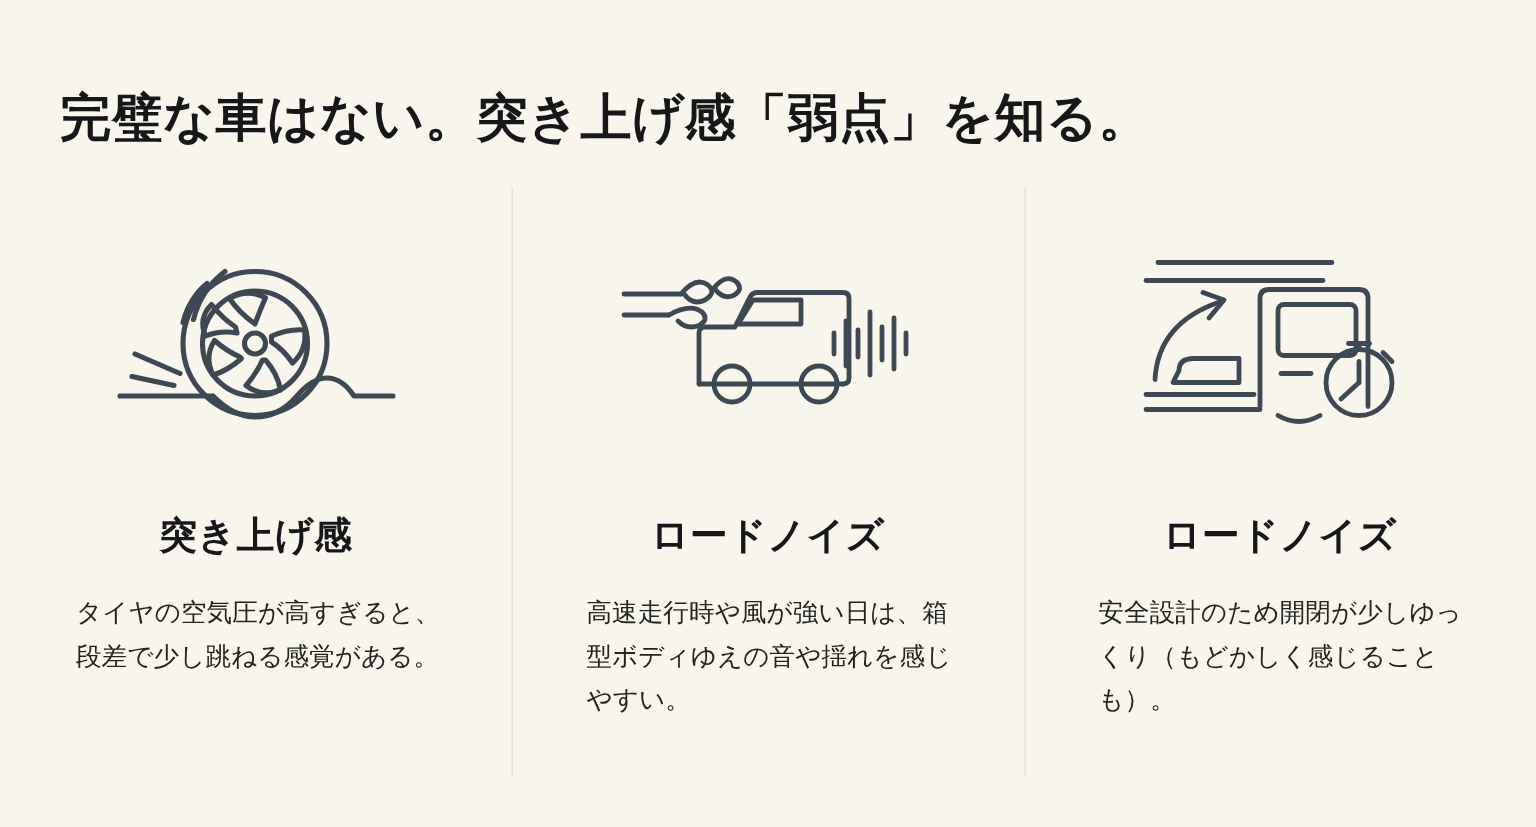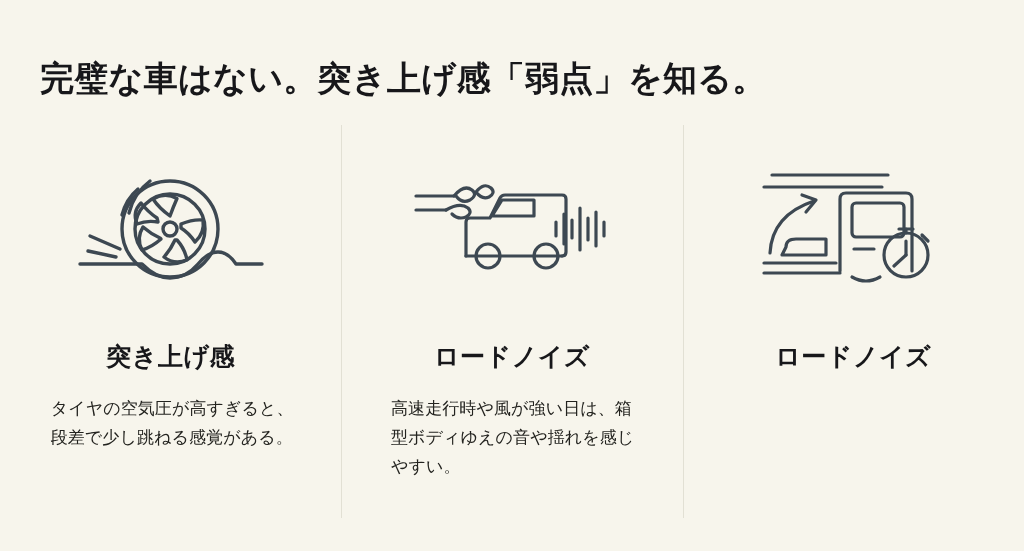--- a/index.html
+++ b/index.html
@@ -187,16 +187,17 @@
 
           <circle cx="146" cy="88" r="22"></circle>
           <path d="M146 88 L134 99"></path>
           <path d="M146 88 V74"></path>
           <path d="M139 62 H153"></path>
           <path d="M146 62 V66"></path>
           <path d="M162 68 L168 74"></path>
         </svg>
       </div>
       <div class="col-title">ロードノイズ</div>
+      <p class="col-body">安全設計のため開閉が少しゆっくり（もどかしく感じることも）。</p>
     </div>
 
   </div>
 </div>
 
 </body></html>

